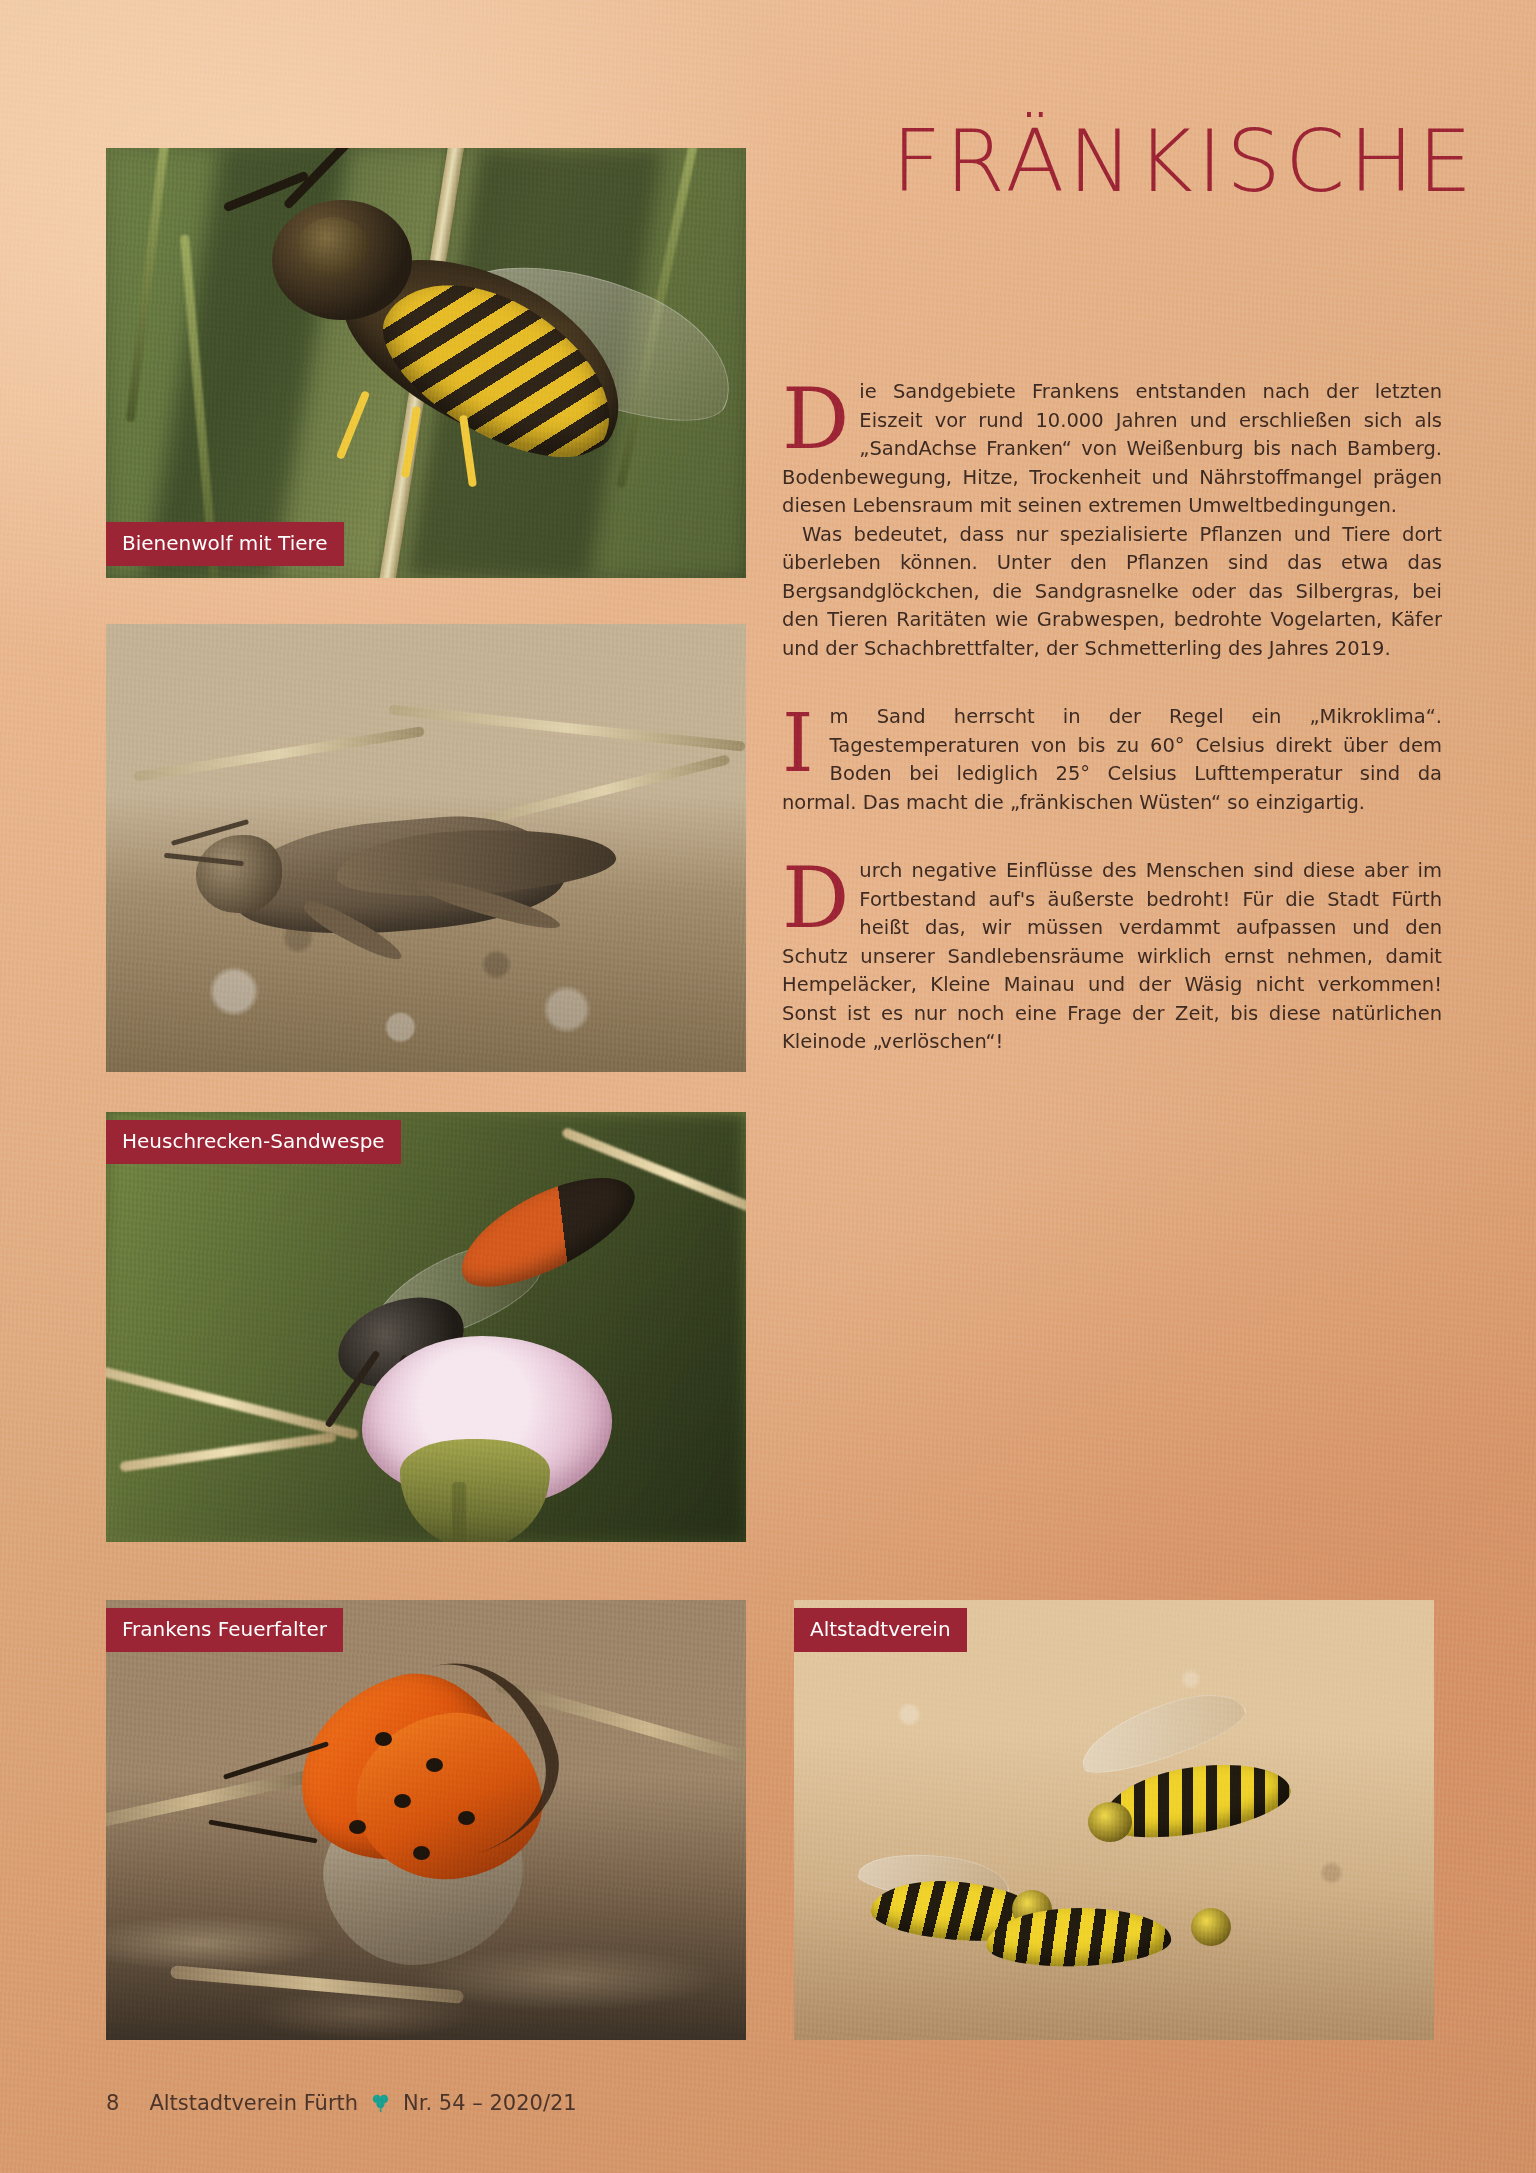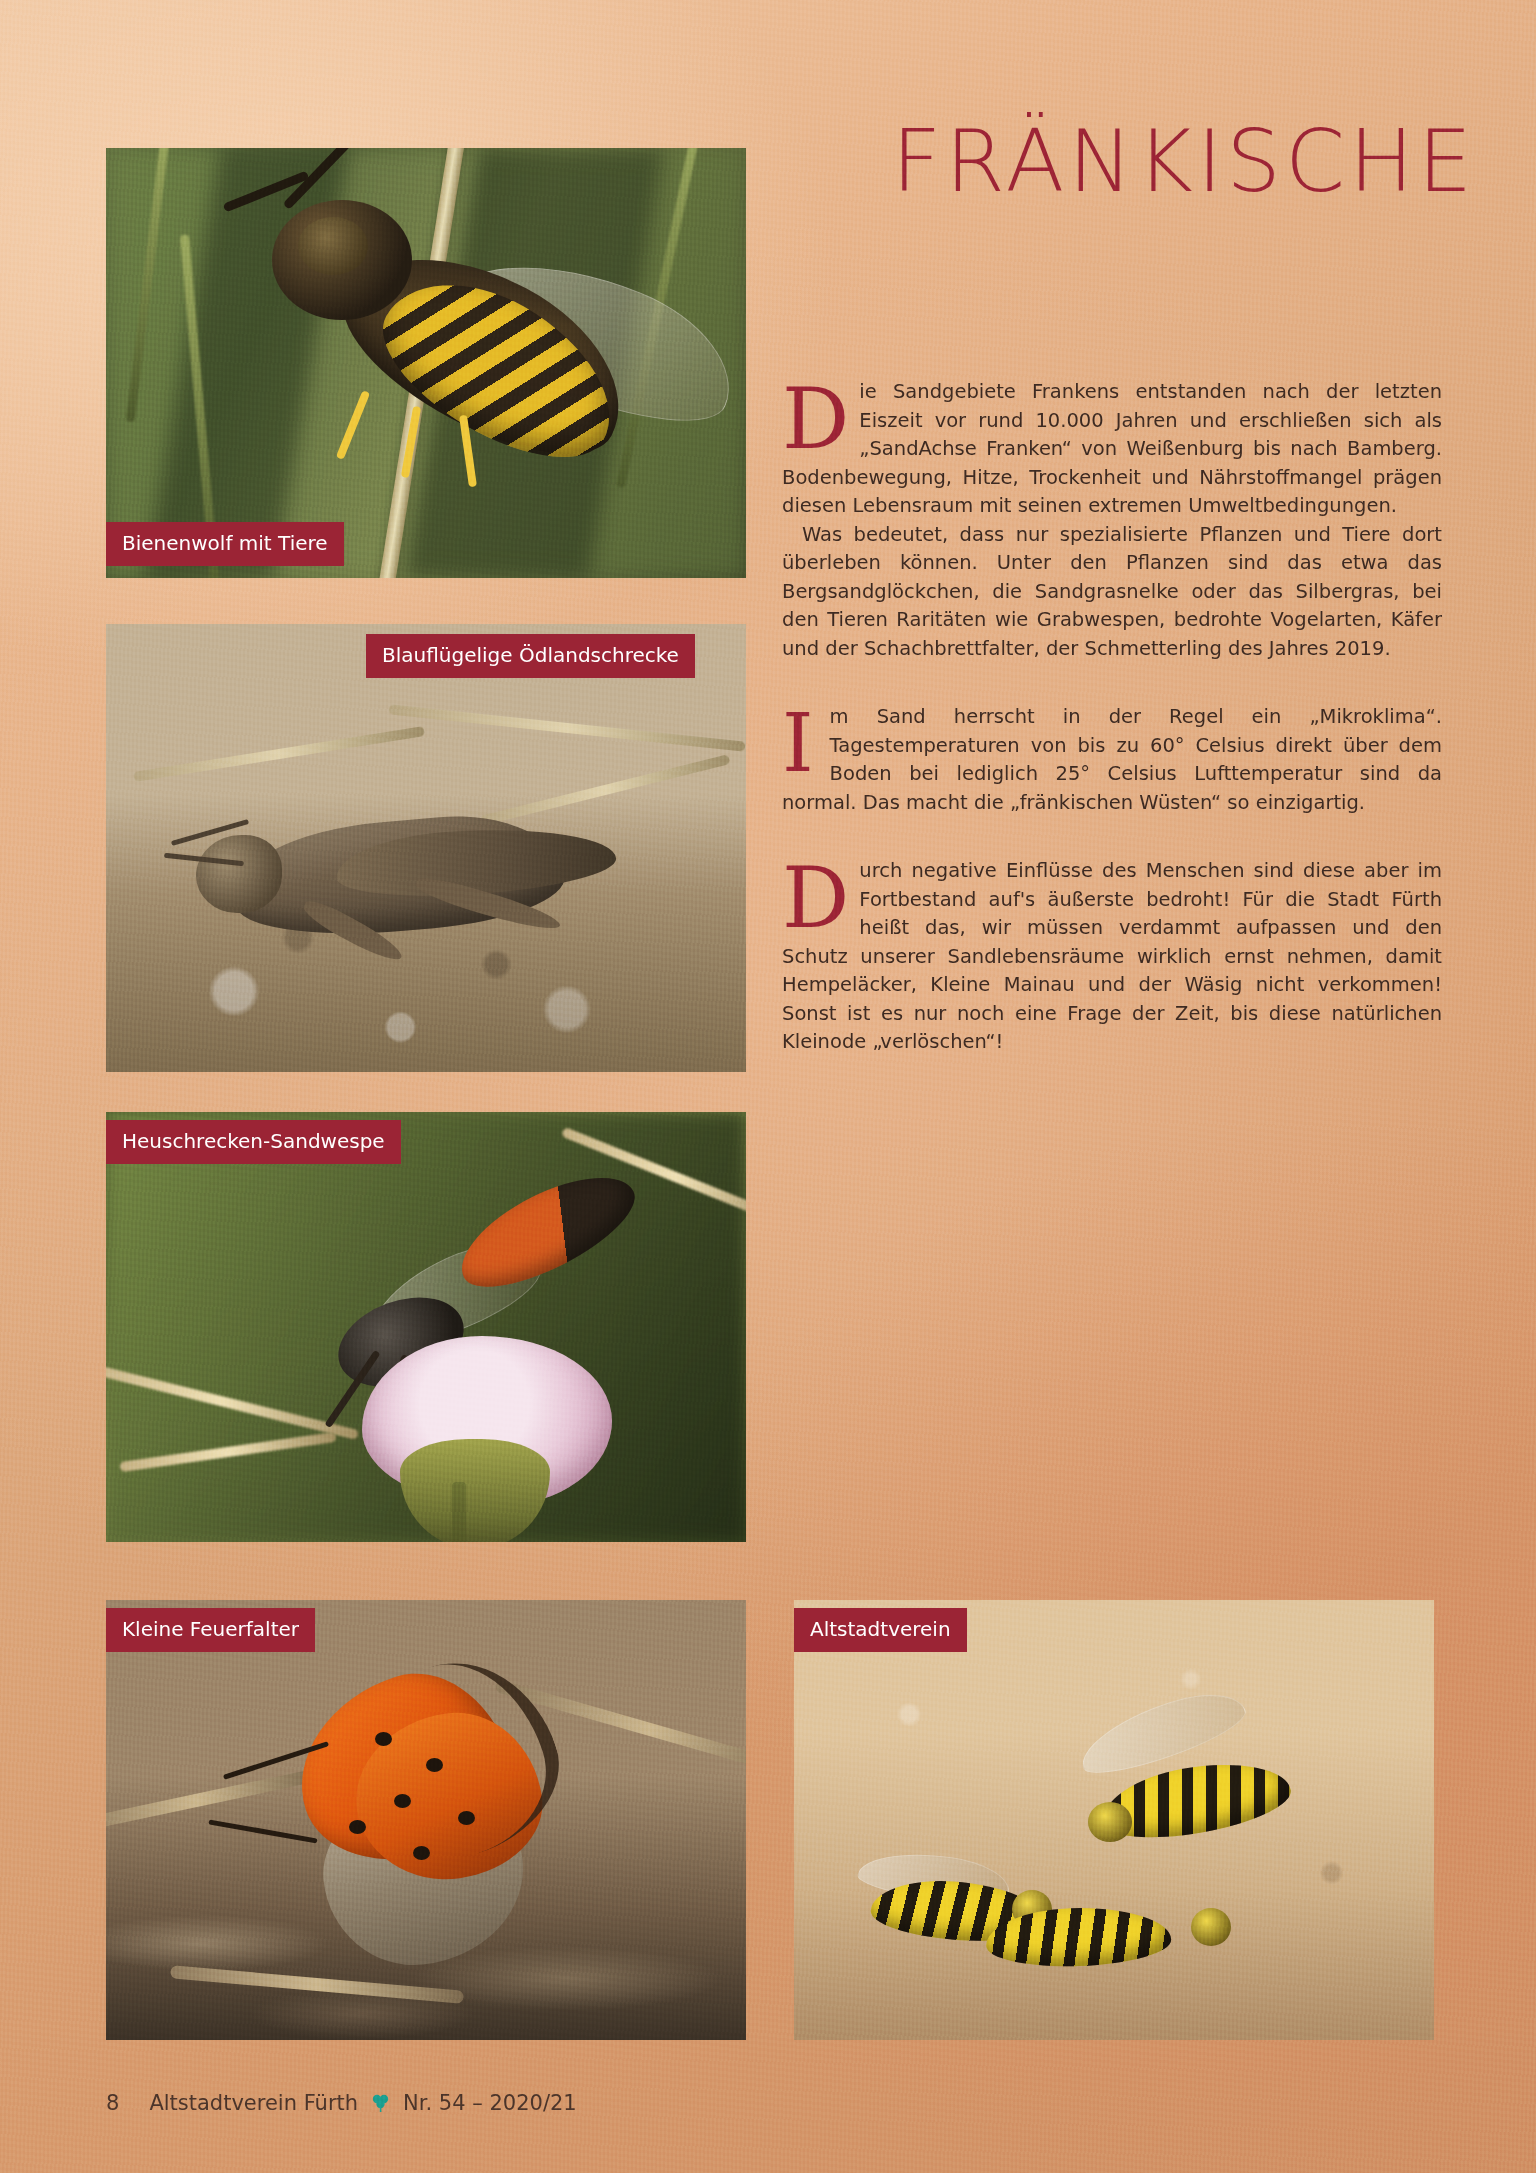--- a/index.html
+++ b/index.html
@@ -421,21 +421,20 @@
       <div class="twig" style="left:58%; top:36%; width:40%; transform:rotate(-14deg);"></div>
       <div class="hopper"></div>
       <div class="hop-wing"></div>
       <div class="hop-head"></div>
       <div class="hop-leg" style="left:48%; top:60%; transform:rotate(16deg);"></div>
       <div class="hop-leg" style="left:30%; top:66%; width:110px; transform:rotate(28deg);"></div>
       <div class="ant" style="left:10%; top:46%; transform:rotate(-16deg);"></div>
       <div class="ant" style="left:9%; top:52%; transform:rotate(6deg);"></div>
     </div>
   </div>
-  <div class="caption" style="left:366px; top:634px;">Blauflügelige Ödlandschrecke</div>
 
   <div class="photo p3" style="left:106px; top:1112px; width:640px; height:430px;">
     <div class="ph-inner">
       <div class="bg"></div>
       <div class="straw" style="left:-4%; top:66%; width:44%; transform:rotate(14deg);"></div>
       <div class="straw" style="left:2%; top:78%; width:34%; transform:rotate(-8deg);"></div>
       <div class="straw" style="left:70%; top:14%; width:38%; transform:rotate(22deg);"></div>
       <div class="w-wing"></div>
       <div class="w-abdomen"></div>
       <div class="w-thorax"></div>
@@ -462,21 +461,21 @@
       <div class="dot" style="left:42%; top:30%;"></div>
       <div class="dot" style="left:50%; top:36%;"></div>
       <div class="dot" style="left:45%; top:44%;"></div>
       <div class="dot" style="left:55%; top:48%;"></div>
       <div class="dot" style="left:38%; top:50%;"></div>
       <div class="dot" style="left:48%; top:56%;"></div>
       <div class="b-ant" style="left:18%; top:36%; transform:rotate(-18deg);"></div>
       <div class="b-ant" style="left:16%; top:52%; transform:rotate(10deg);"></div>
     </div>
   </div>
-  <div class="caption" style="left:106px; top:1608px;">Kleine Feuerfalter</div>
+  <div class="caption" style="left:106px; top:1608px;">Frankens Feuerfalter</div>
 
   <div class="photo p5" style="left:794px; top:1600px; width:640px; height:440px;">
     <div class="ph-inner">
       <div class="sand"></div>
       <div class="wsp-wing" style="left:44%; top:24%; width:170px; height:50px; transform:rotate(-18deg);"></div>
       <div class="wasp" style="left:48%; top:38%; width:190px; height:66px; transform:rotate(-10deg);"></div>
       <div class="wsp-head" style="left:46%; top:46%; width:44px; height:40px;"></div>
       <div class="wsp-wing" style="left:10%; top:58%; width:150px; height:42px; transform:rotate(8deg);"></div>
       <div class="wasp" style="left:12%; top:64%; width:175px; height:58px; transform:rotate(4deg);"></div>
       <div class="wsp-head" style="left:34%; top:66%; width:40px; height:38px;"></div>

